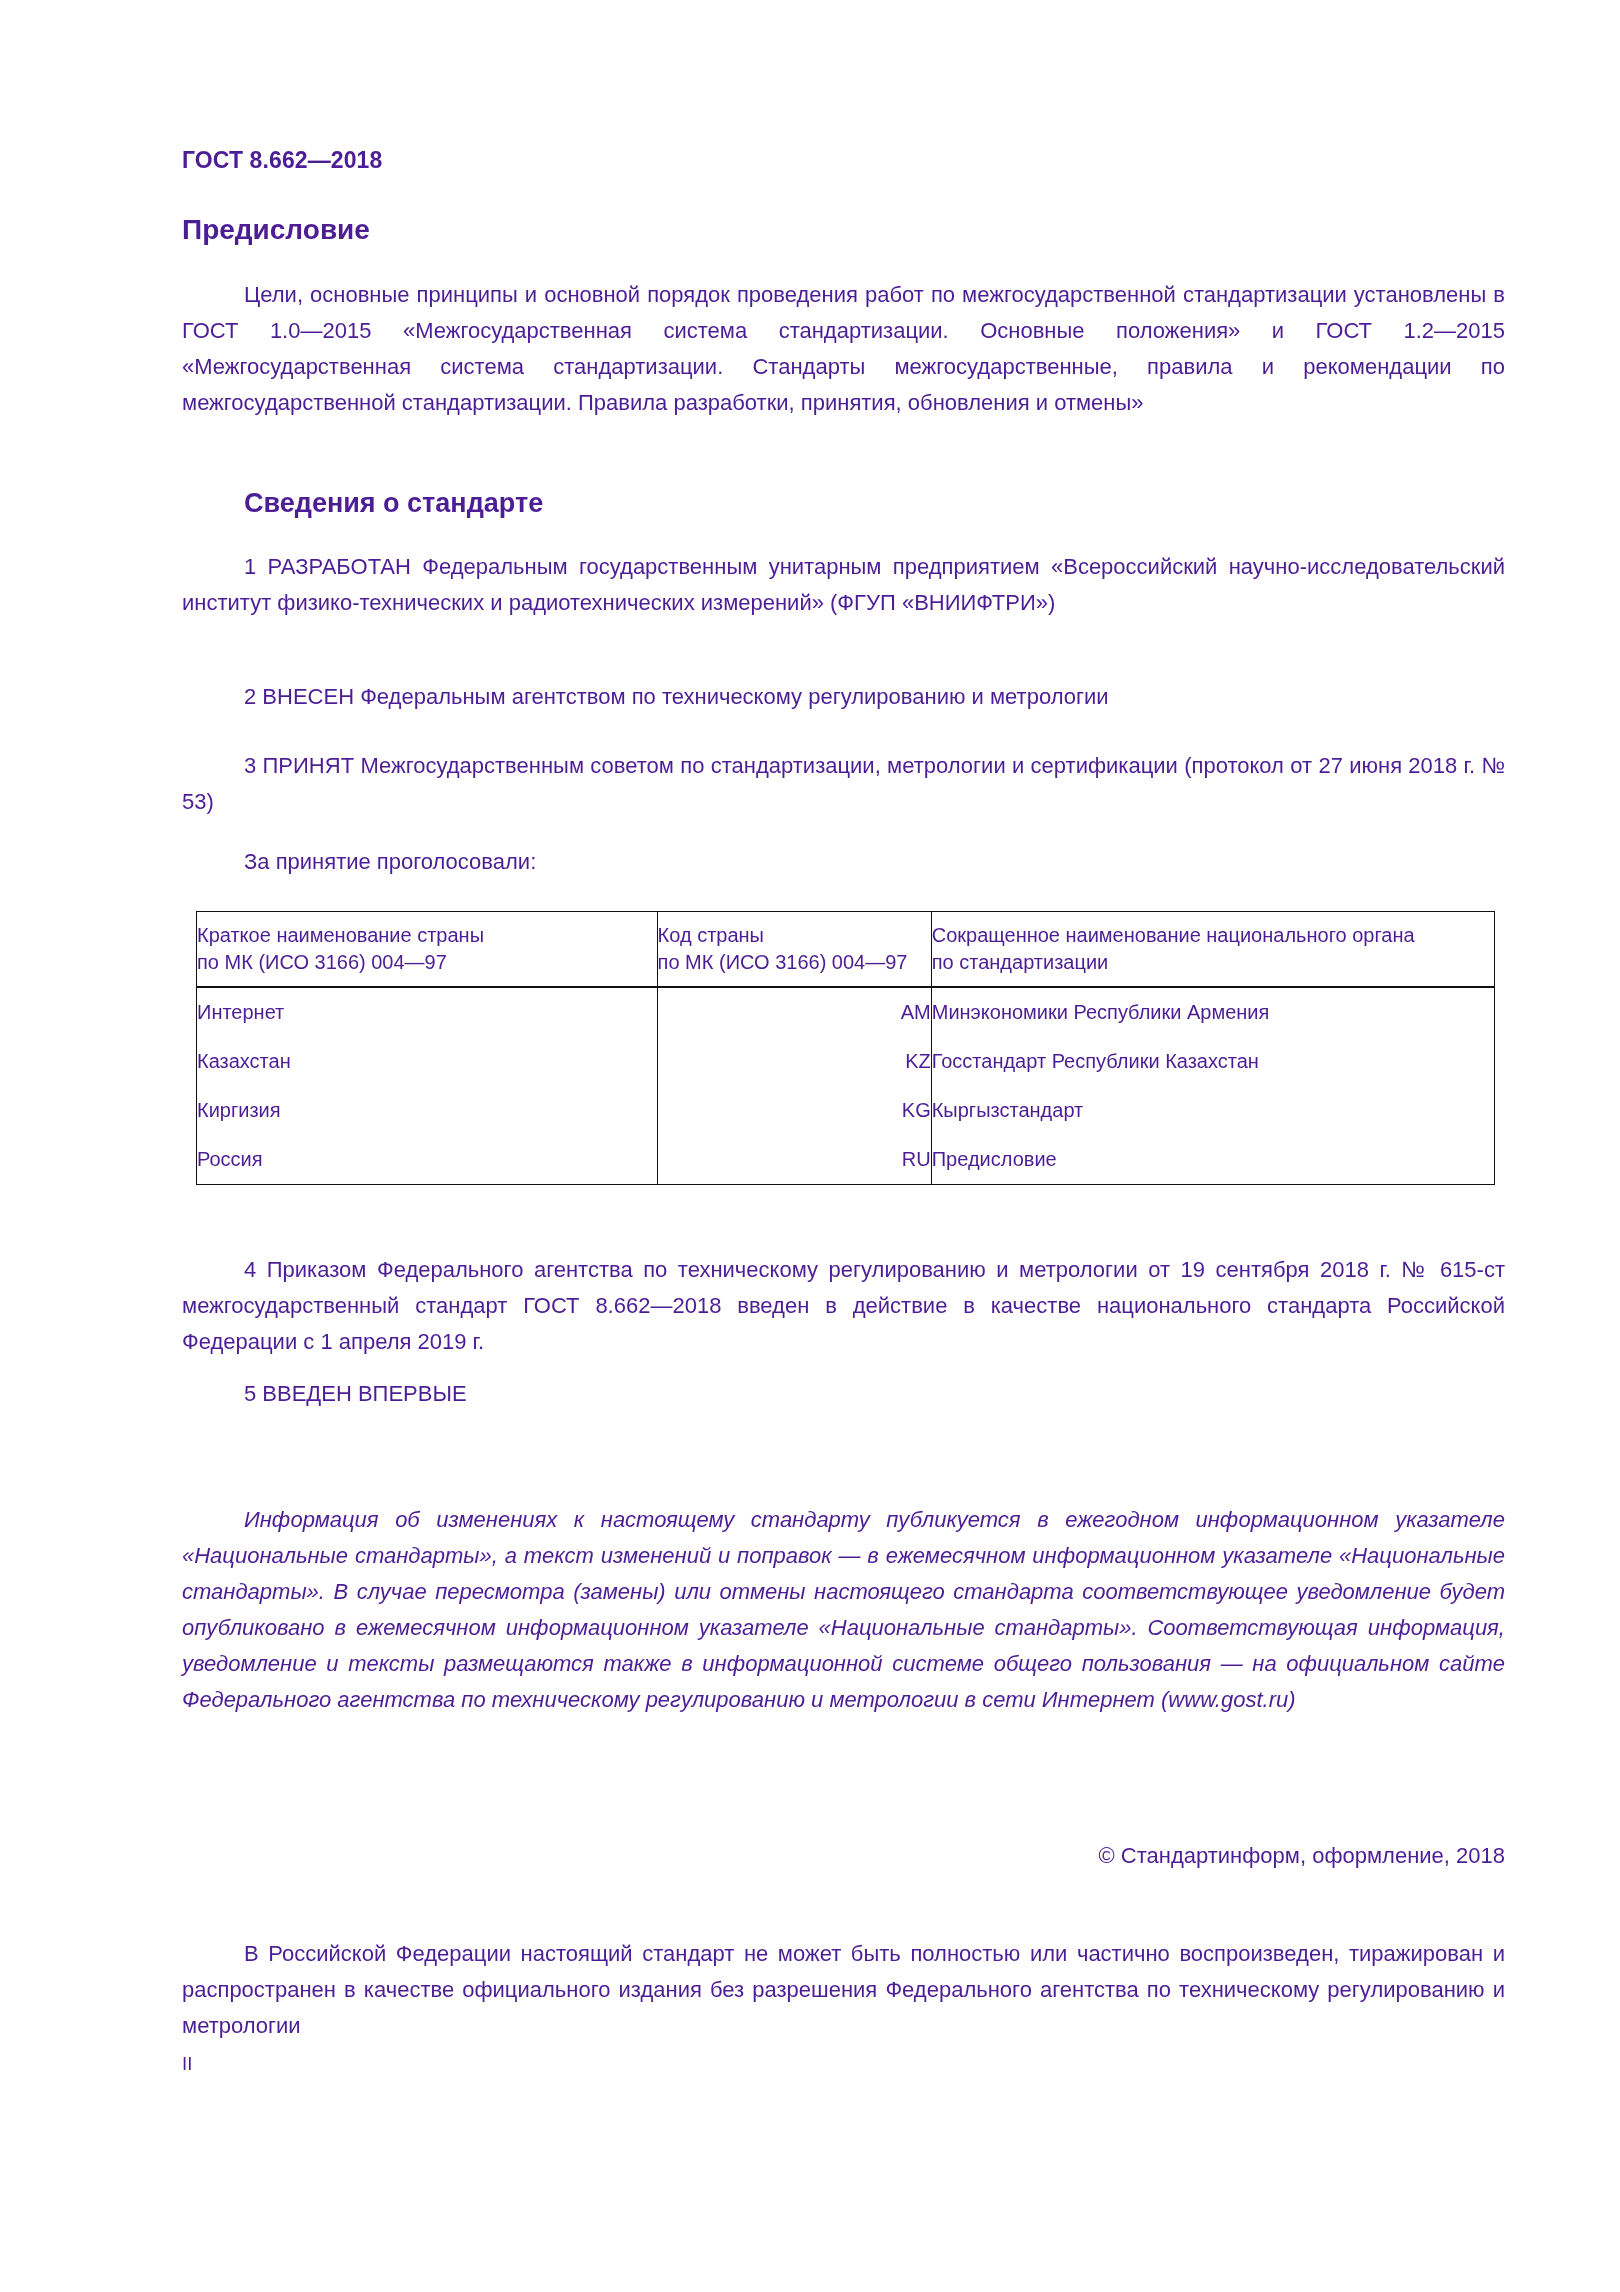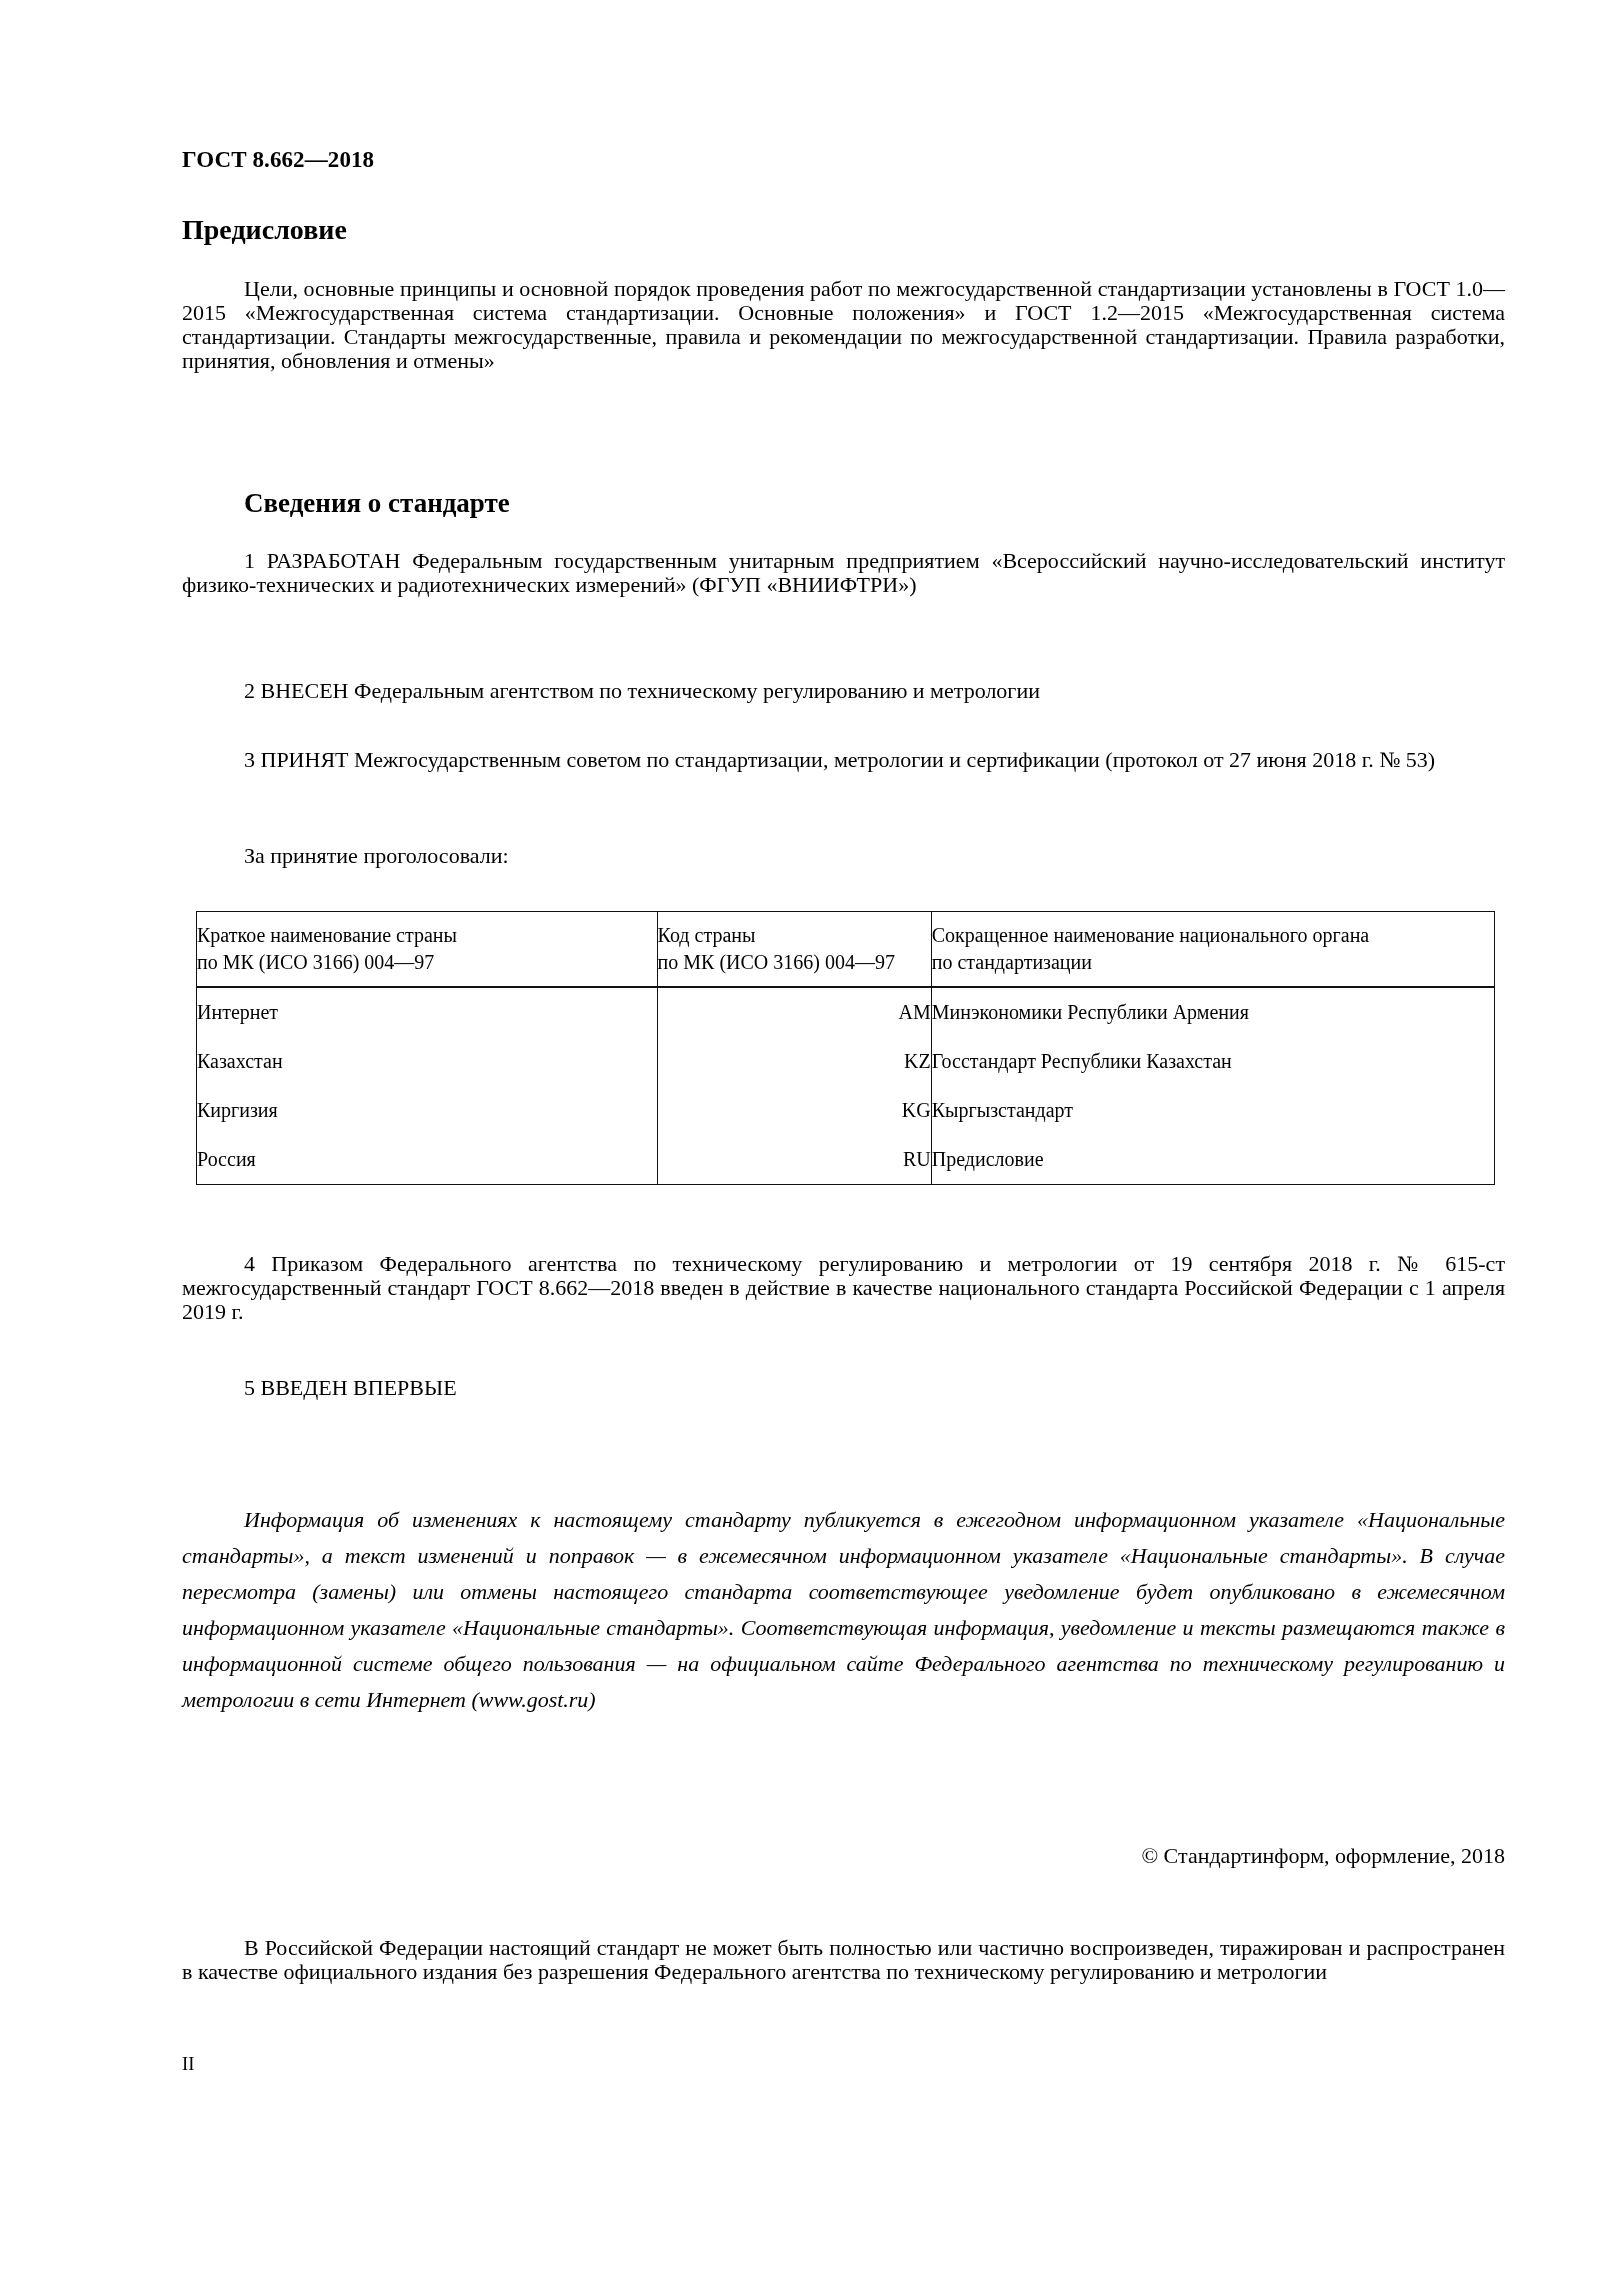--- a/index.html
+++ b/index.html
@@ -5,22 +5,22 @@
   html, body {
     margin: 0;
     padding: 0;
     background: #ffffff;
   }
   .page {
     position: relative;
     width: 1620px;
     height: 2293px;
     background: #ffffff;
-    font-family: Liberation Serif, serif;
-    color: #000000;
+    font-family: Liberation Sans, sans-serif;
+    color: #4c1d95;
     box-sizing: border-box;
     overflow: hidden;
   }
   .doc-header {
     position: absolute;
     left: 182px;
     top: 147px;
     font-size: 23px;
     font-weight: bold;
     letter-spacing: 0.1px;
@@ -32,21 +32,21 @@
     width: 1323px;
     text-align: left;
     font-size: 28px;
     font-weight: bold;
   }
   .body-block {
     position: absolute;
     left: 182px;
     width: 1323px;
     font-size: 22px;
-    line-height: 24px;
+    line-height: 36px;
     text-align: justify;
     text-justify: inter-word;
   }
   .body-block p {
     margin: 0;
     text-indent: 62px;
   }
   .bold-head {
     position: absolute;
     left: 182px;

